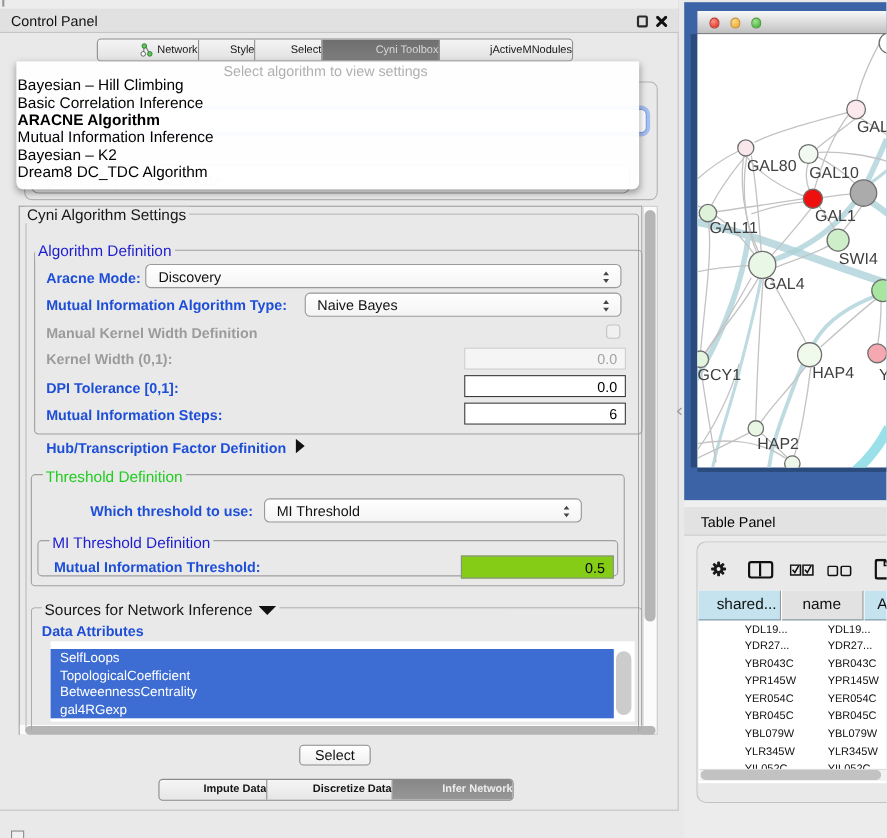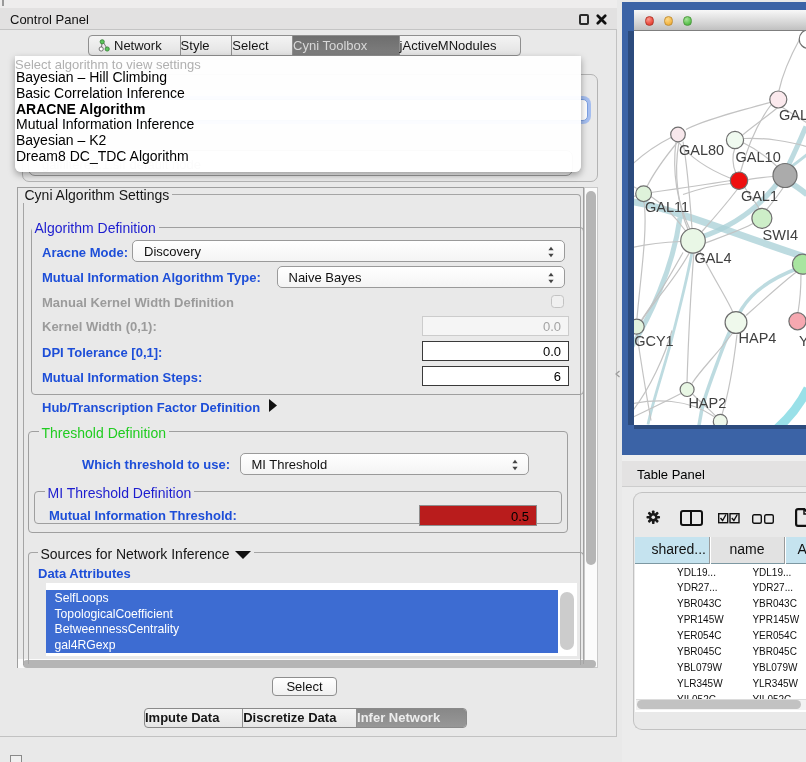--- a/index.html
+++ b/index.html
@@ -4,21 +4,21 @@
 html,body{width:806px;height:762px}
 body{position:relative;font-family:"Liberation Sans",sans-serif;background:#e9e9e9;overflow:hidden}
 .a{position:absolute}
 .fs{position:absolute;border:1px solid #a5a5a5;border-radius:4px}
 .leg{position:absolute;top:-6.5px;left:0px;background:#e9e9e9;padding:0 3px;font-size:14px;line-height:15px;white-space:nowrap}
 .bl{font-weight:bold;font-size:13px;color:#1d4ed8;white-space:nowrap}
 .gl{font-weight:bold;font-size:13px;color:#9b9b9b;white-space:nowrap}
 .combo{position:absolute;height:22px;border:1px solid #9a9a9a;border-radius:5px;background:linear-gradient(#ffffff,#f4f4f4);font-size:13px;color:#111;line-height:21px;padding-left:11px}
 .spin{position:absolute;right:9px;top:4px;width:8px;height:14px}
 .inp{position:absolute;font-size:13px;text-align:right;padding-right:7px;line-height:20px}
-.seg{display:flex;align-items:center;justify-content:flex-start;font-weight:normal;font-size:13px;color:#151515;border-left:1px solid #8f8f8f;height:100%}
+.seg{display:flex;align-items:center;justify-content:flex-end;font-weight:normal;font-size:10px;color:#151515;border-left:1px solid #8f8f8f;height:100%}
 .segb{font-weight:bold}
 .seg:first-child{border-left:none}
 </style></head>
 <body>
 
 <div class="a" style="left:0;top:0;width:617px;height:737px;background:#e9e9e9;border-right:1px solid #c2c2c2;border-bottom:1px solid #c2c2c2"></div>
 <div class="a" style="left:0;top:0;width:617px;height:8px;background:#eeeded"></div>
 <div class="a" style="left:2px;top:0;width:2px;height:6px;background:#9a9a9a"></div>
 <div class="a" style="left:0;top:8px;width:617px;height:22px;background:#e2e1e1;border-bottom:1px solid #c4c4c4"></div>
 <div class="a" style="left:10px;top:12px;font-size:13px;color:#111">Control Panel</div>
@@ -100,21 +100,21 @@
 <div class="combo" style="left:239.5px;top:453px;width:289px">MI Threshold
   <svg class="spin" viewBox="0 0 9 16">
       <path d="M4.5 2 L7.5 6 H1.5 Z" fill="#444"></path>
       <path d="M4.5 14 L1.5 10 H7.5 Z" fill="#444"></path>
     </svg>
 </div>
 <div class="fs" style="left:33.5px;top:491px;width:528px;height:33px;border-color:#9f9f9f">
   <span class="leg" style="color:#1d1dcf;left:10px">MI Threshold Definition</span>
 </div>
 <div class="a bl" style="left:49px;top:508px">Mutual Information Threshold:</div>
-<div class="inp" style="left:419px;top:504.5px;width:118px;height:21.5px;background:#b91c1c;border:1px solid #8e8e8e;color:#000;line-height:21px">0.5</div>
+<div class="inp" style="left:419px;top:504.5px;width:139px;height:21.5px;background:#84cc16;border:1px solid #8e8e8e;color:#000;line-height:21px">0.5</div>
 
 <div class="fs" style="left:27.5px;top:552px;width:556px;height:112px;border-bottom:none;border-radius:4px 4px 0 0">
   <span class="leg" style="left:9px;color:#161616">Sources for Network Inference <svg width="16" height="8" viewBox="0 0 16 8" style="vertical-align:0px;margin-left:2px">
         <path d="M0 0 H16 L8 8 Z" fill="#111"></path>
       </svg></span>
 </div>
 <div class="a bl" style="left:38px;top:566px">Data Attributes</div>
 
 <div class="a" style="left:45.5px;top:583px;width:531px;height:73px;background:#fff"></div>
 <div class="a" style="left:46px;top:590px;width:512px;height:62.5px;background:#3d6cd2"></div>
@@ -281,21 +281,21 @@
     <div style="position:absolute;left:8px;top:0;line-height:15.9px">YDL19...<br>YDR27...<br>YBR043C<br>YPR145W<br>YER054C<br>YBR045C<br>YBL079W<br>YLR345W<br>YIL052C</div>
     <div style="position:absolute;left:83.4px;top:0;line-height:15.9px">YDL19...<br>YDR27...<br>YBR043C<br>YPR145W<br>YER054C<br>YBR045C<br>YBL079W<br>YLR345W<br>YIL052C</div>
     <div style="position:absolute;left:157.1px;top:0;line-height:15.9px">13<br>12<br>&nbsp;<br>9.<br>8.<br>9.<br>&nbsp;<br>9.<br>8.</div>
   </div>
 </div>
 
 <div class="a" style="left:636px;top:699px;width:170px;height:11px;background:#f2f2f2;border-top:1px solid #dcdcdc"></div>
 <div class="a" style="left:637px;top:700px;width:164px;height:9px;background:#c2c2c2;border-radius:4.5px"></div>
 
 <div class="a" style="left:15px;top:56px;width:566px;height:116px;background:rgba(255,255,255,0.955);border-radius:0 0 6px 6px;box-shadow:0 3px 7px rgba(0,0,0,0.35)">
-  <div style="font-size:13px;color:#b0b0b0;padding-top:1px;height:14px;padding-right:4px">Select algorithm to view settings</div>
+  <div style="text-align:center;font-size:13px;color:#b0b0b0;padding-top:1px;height:14px;padding-right:4px">Select algorithm to view settings</div>
   <div style="font-size:14px;color:#000;line-height:15.8px;padding-left:1px">
     Bayesian – Hill Climbing<br>
     Basic Correlation Inference<br>
     <b>ARACNE Algorithm</b><br>
     Mutual Information Inference<br>
     Bayesian – K2<br>
     Dream8 DC_TDC Algorithm
   </div>
 </div>
 

